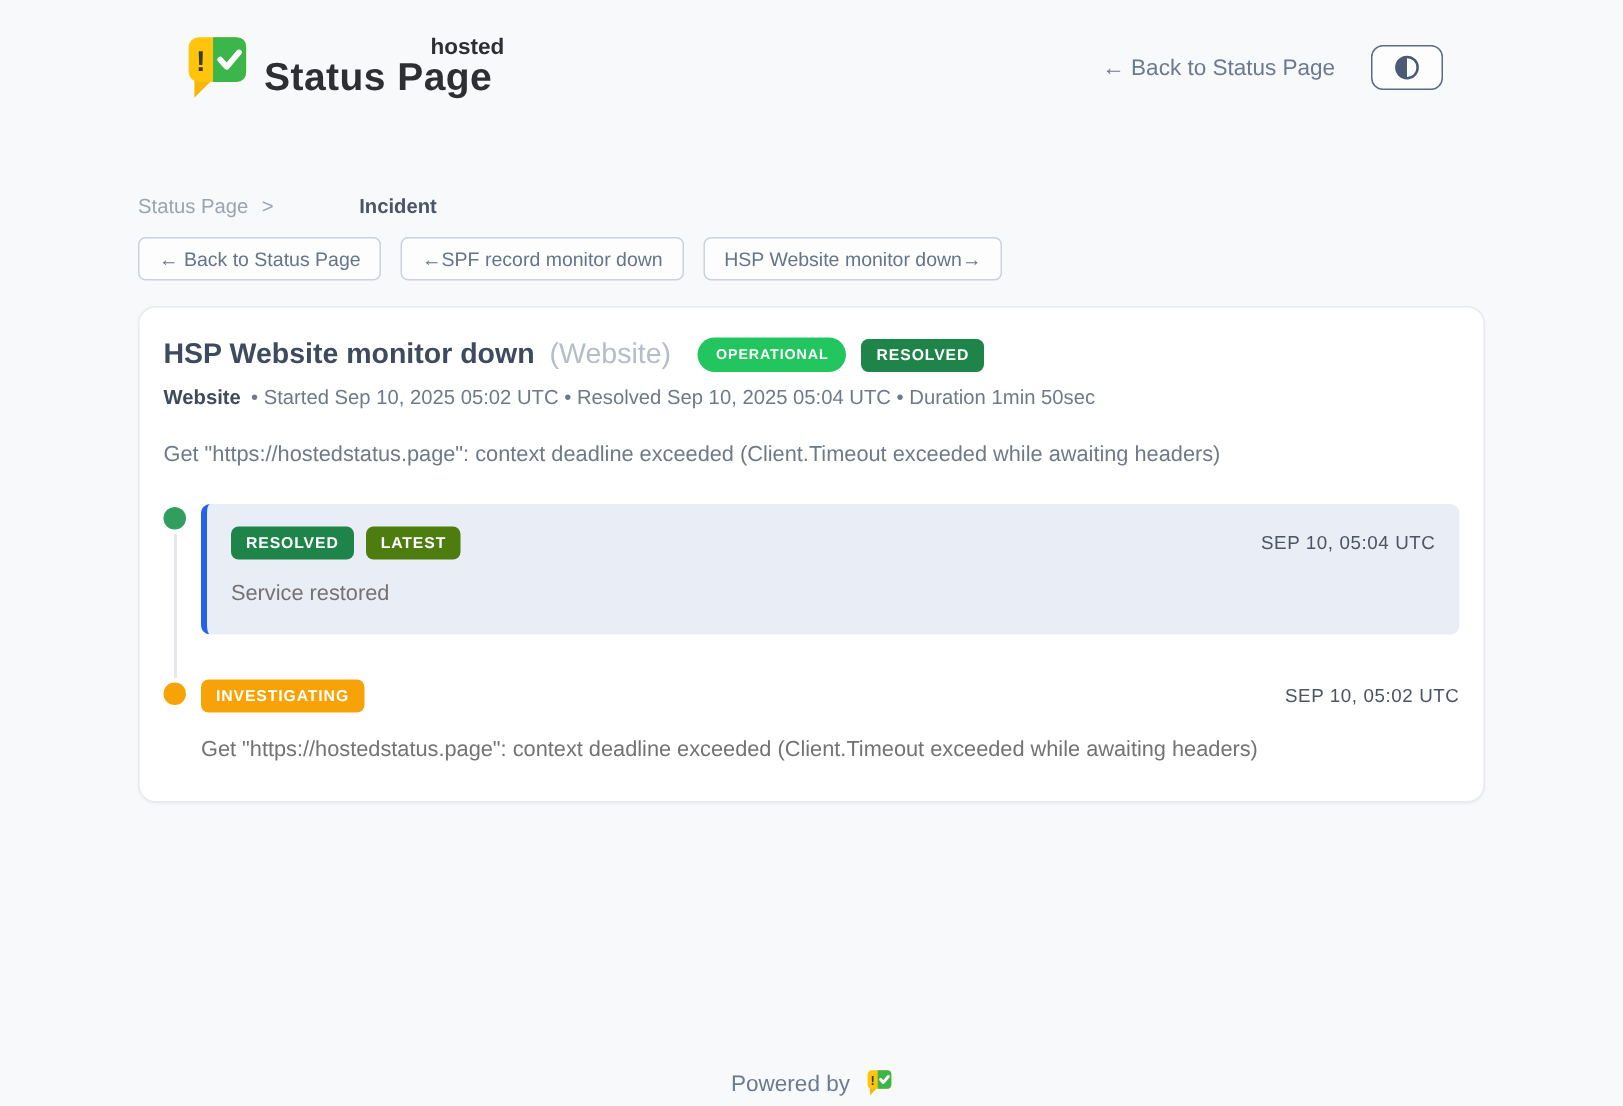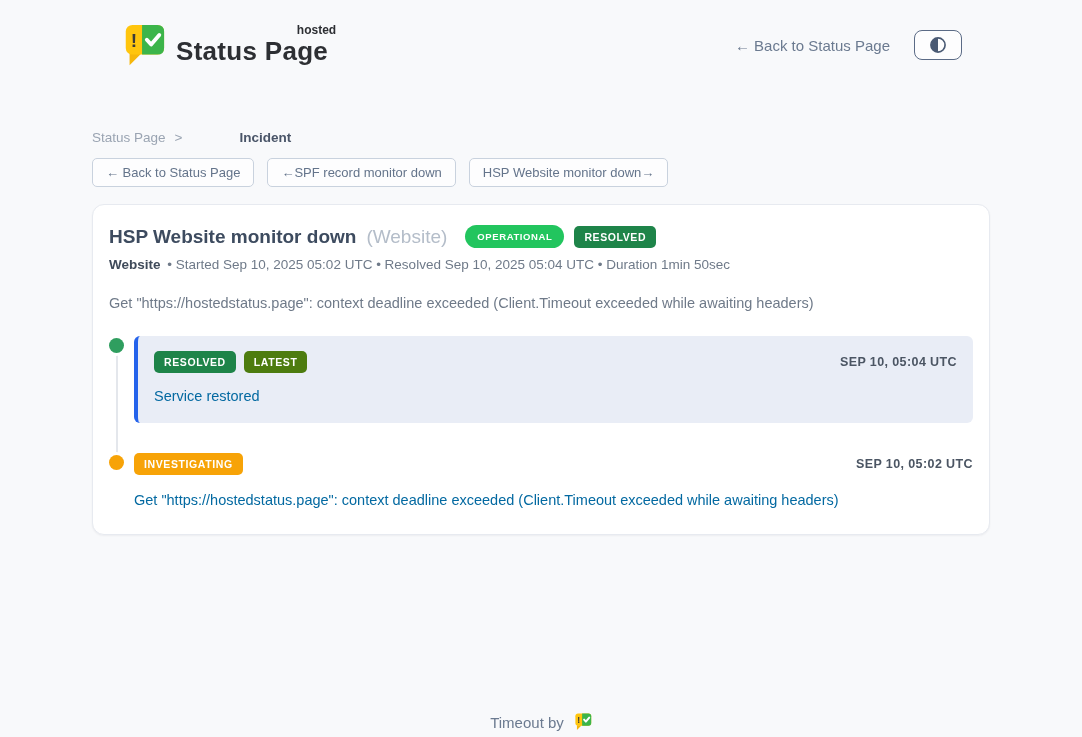--- a/index.html
+++ b/index.html
@@ -11,21 +11,21 @@
   }
 
   
   .top-header {
     display: flex; align-items: center; justify-content: space-between;
     padding: 16px 120px 0 120px; height: 74px;
   }
   .logo { display: flex; align-items: flex-start; gap: 10px; cursor: pointer; }
   .brand-wrap { position: relative; padding-top: 12px; }
   .brand { font-size: 26px; font-weight: 800; color: #2d2f33; letter-spacing: 0.3px; }
-  .hosted { position: absolute; top: -1px; right: -8px; font-size: 12px; font-weight: 700; color: #2d2f33; }
+  .hosted { position: absolute; top: -1px; right: -8px; font-size: 15px; font-weight: 700; color: #2d2f33; }
   .header-right { display: flex; align-items: center; gap: 24px; }
   .back-link { font-size: 15px; color: #6b7a90; text-decoration: none; cursor: pointer; }
   .theme-toggle {
     width: 48px; height: 30px; border: 1px solid #5b6b86; border-radius: 8px;
     background: #fdfdfe; display: flex; align-items: center; justify-content: center; cursor: pointer;
   }
 
   
   .main { width: 898px; margin: 0 auto; }
   .breadcrumb { margin-top: 56px; font-size: 13.5px; color: #9aa4b2; display: flex; gap: 9px; align-items: center; }
@@ -73,22 +73,22 @@
     position: absolute; top: 17px; left: 6.5px; width: 2px; height: calc(100% + 17px);
     background: #e4e7ec;
   }
   .tl-content { flex: 1; min-width: 0; }
   .tl-panel {
     background: #e9edf6; border-left: 4px solid #2563eb; border-radius: 6px;
     padding: 15px 16px 19px 16px;
   }
   .tl-head { display: flex; align-items: center; justify-content: space-between; }
   .tl-badges { display: flex; gap: 8px; align-items: center; }
-  .tl-time { font-size: 12.5px; font-weight: 700; color: #4b5563; letter-spacing: 0.4px; }
-  .tl-message { margin-top: 15px; font-size: 14.5px; color: #0369a1; }
+  .tl-time { font-size: 12.5px; font-weight: 400; color: #4b5563; letter-spacing: 0.4px; }
+  .tl-message { margin-top: 15px; font-size: 14.5px; color: #737373; }
   .tl-item.plain .tl-message { margin-top: 17px; }
 
   
   .footer { text-align: center; margin-top: 178px; padding-bottom: 26px; }
   .powered { display: inline-flex; align-items: center; gap: 9px; font-size: 15px; color: #6b7a90; cursor: pointer; }
 </style>
 </head>
 <body>
 
 <header class="top-header">
@@ -182,21 +182,21 @@
           <p class="tl-message">Get "https://hostedstatus.page": context deadline exceeded (Client.Timeout exceeded while awaiting headers)</p>
         </div>
       </div>
 
     </div>
   </section>
 </main>
 
 <footer class="footer">
   <div class="powered">
-    <span>Timeout by</span>
+    <span>Powered by</span>
     <svg width="19" height="18" viewBox="0 0 48 43">
       <path d="M10 30 L10 42 L22 30 Z" fill="#f6b70b"></path>
       <rect x="6" y="0" width="40" height="31" rx="7" fill="#ffc50d"></rect>
       <path d="M23 0 H39 Q46 0 46 7 V24 Q46 31 39 31 H23 Z" fill="#3cb54a"></path>
       <text x="14.5" y="24.5" text-anchor="middle" font-size="22" font-weight="800" fill="#3a3a3a" font-family="Liberation Sans, sans-serif">!</text>
       <path d="M28 15.5 L32.5 20.5 L41 10.5" fill="none" stroke="#ffffff" stroke-width="5" stroke-linecap="round" stroke-linejoin="round"></path>
     </svg>
   </div>
   
 </footer>

